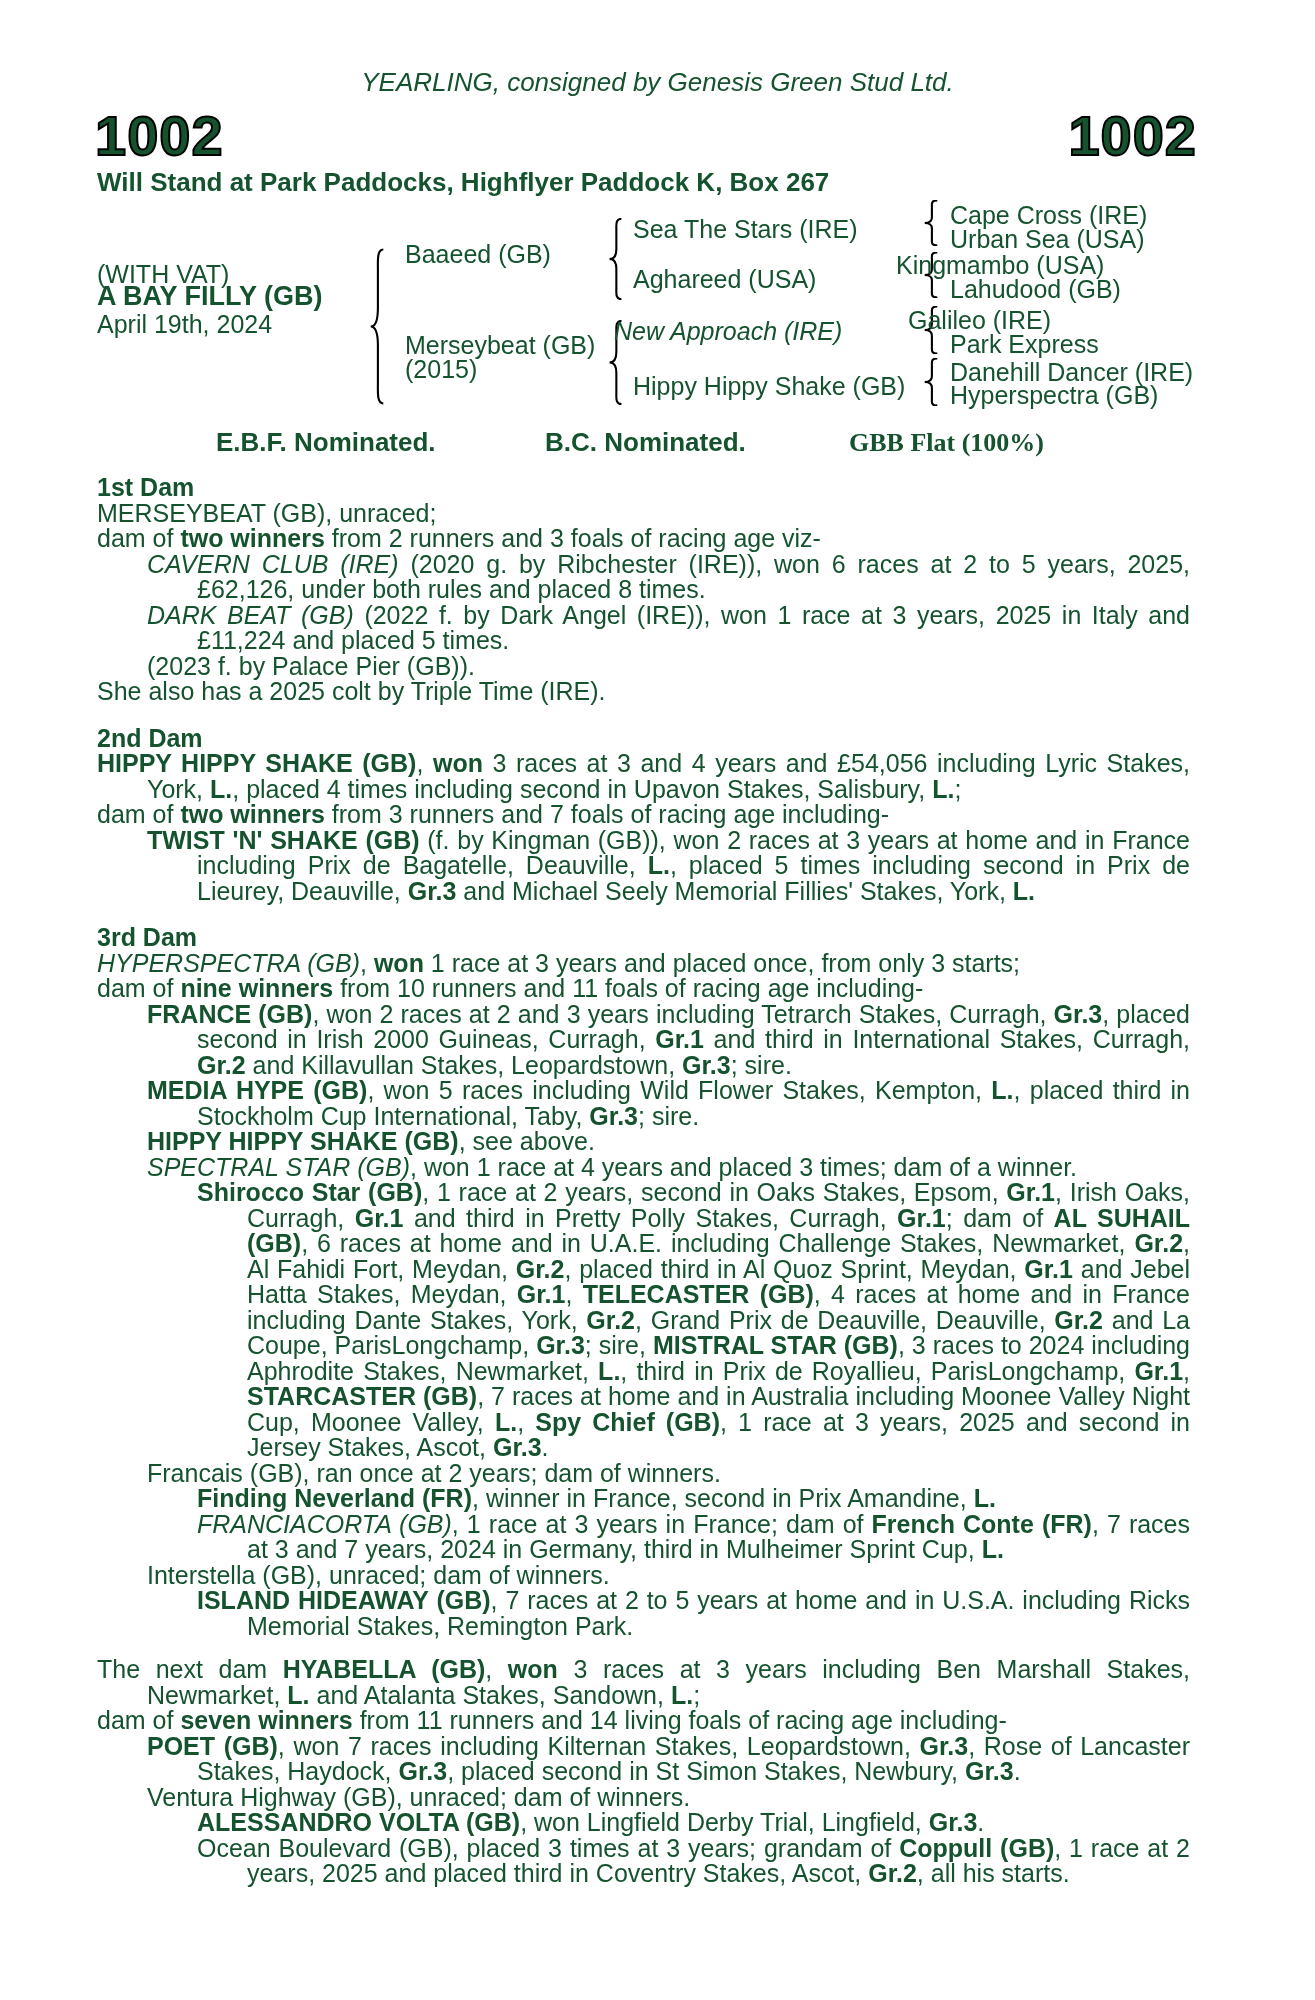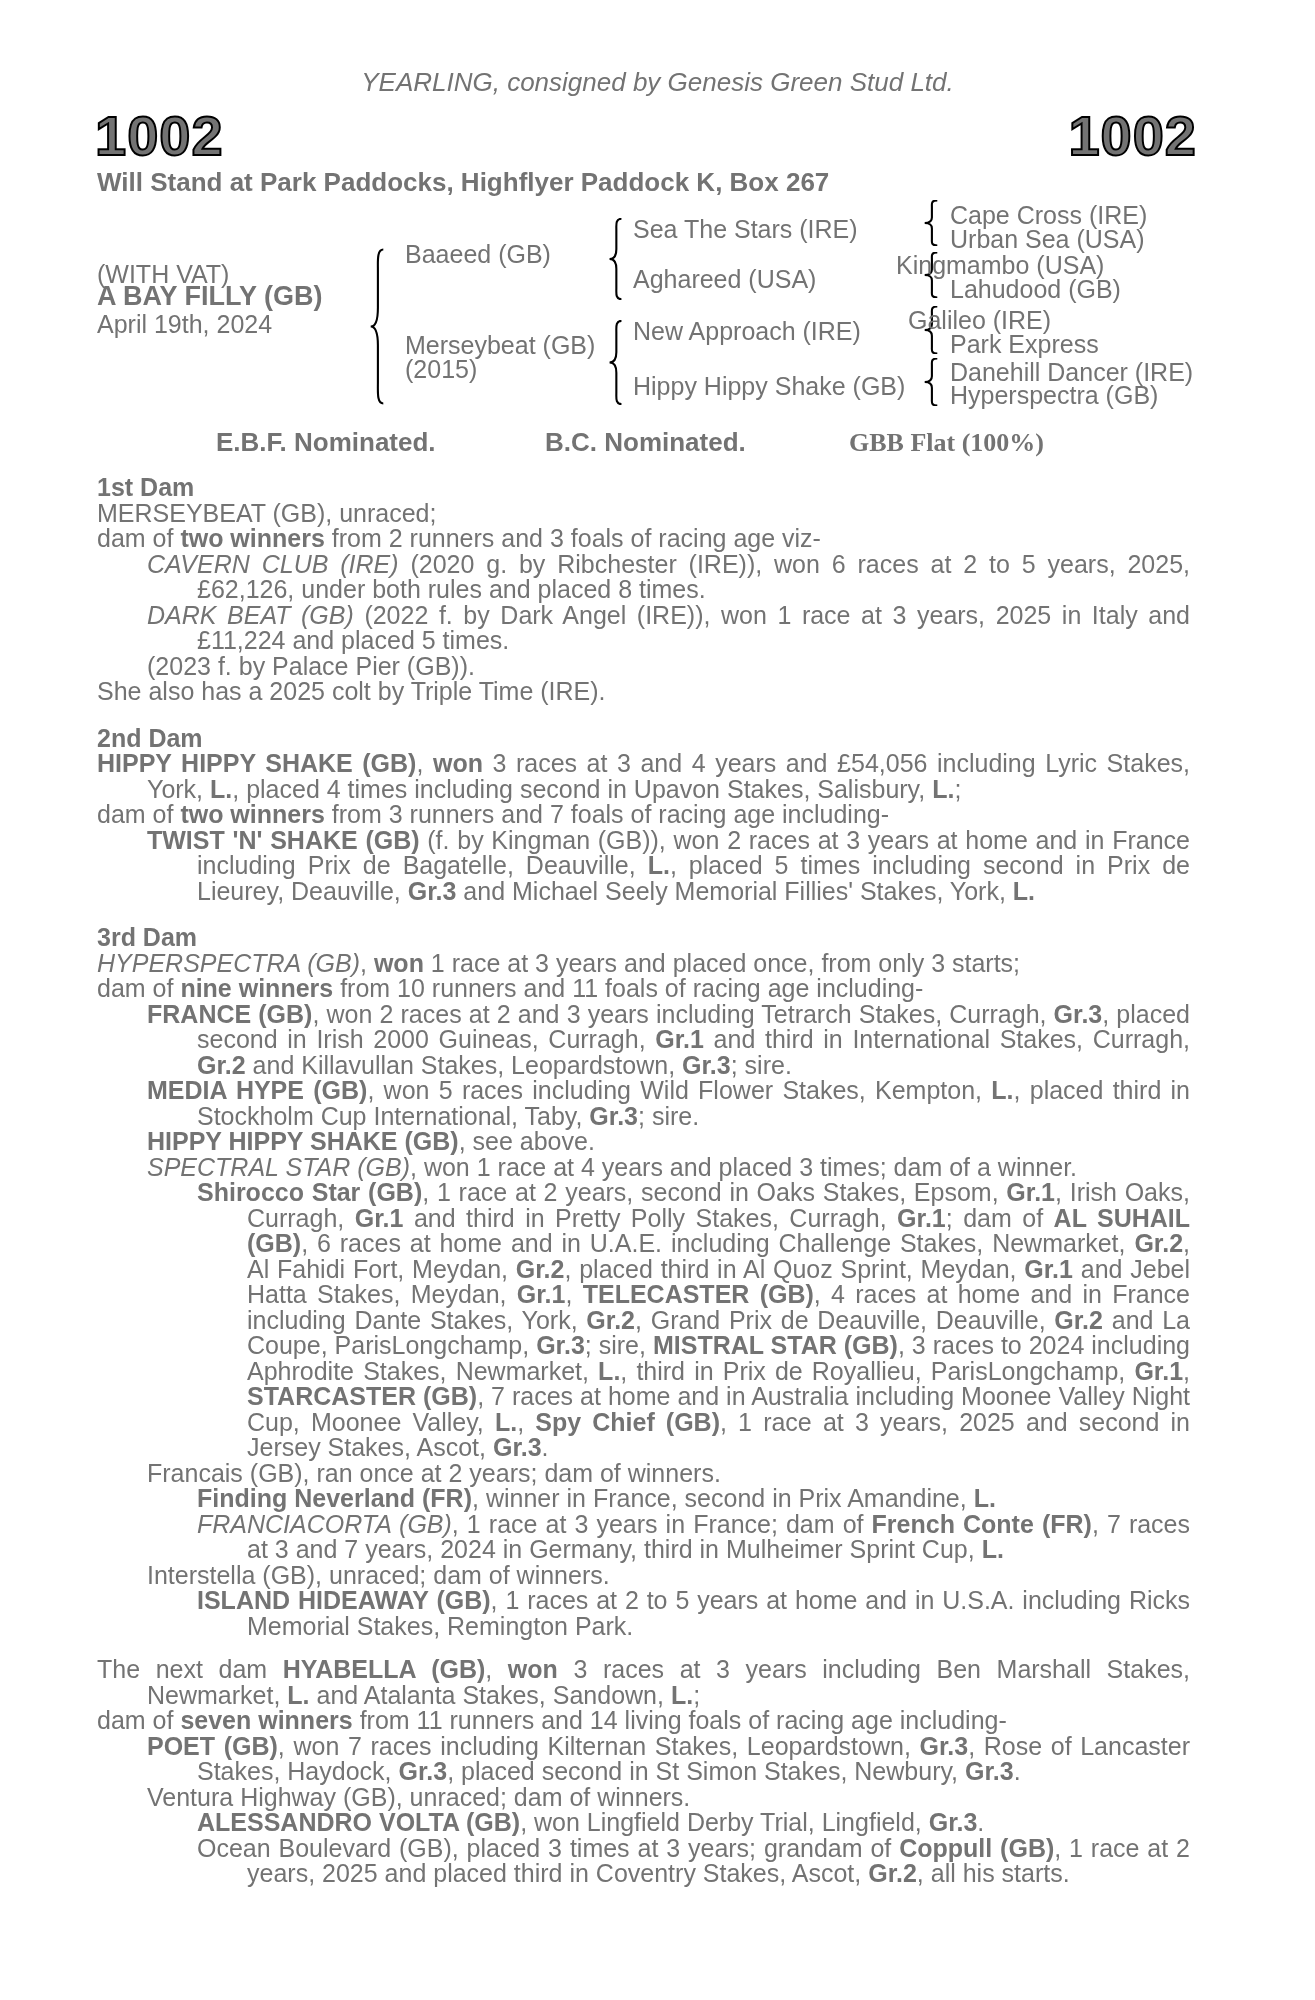--- a/index.html
+++ b/index.html
@@ -1,18 +1,18 @@
 <!DOCTYPE html>
 <html><head>
 <meta charset="utf-8">
 <style>
   html,body { margin:0; padding:0; background:#e8e8e8; }
   .page {
     position:relative; width:1315px; height:2000px; margin:0 auto;
-    background:#ffffff; color:#737373;
+    background:#ffffff; color:#14532d;
     font-family:"Liberation Sans","DejaVu Sans",sans-serif;
     font-size:25px; line-height:25.5px;
     overflow:hidden;
   }
   .consignor {
     position:absolute; left:0; top:70px; width:100%;
     text-align:center; font-style:italic; font-size:26px;
   }
   .lot {
     position:absolute; top:108px; font-size:56px; line-height:1;
@@ -65,21 +65,21 @@
 
     <svg class="brace" style="left:607px; top:218px; width:17px; height:82px;" viewBox="0 0 20 100" preserveAspectRatio="none">
         <path d="M17 1 C10 1 11 8 11 14 L11 38 C11 45 9 50 3 50 C9 50 11 55 11 62 L11 86 C11 92 10 99 17 99"></path>
       </svg>
     <svg class="brace" style="left:607px; top:320px; width:17px; height:85px;" viewBox="0 0 20 100" preserveAspectRatio="none">
         <path d="M17 1 C10 1 11 8 11 14 L11 38 C11 45 9 50 3 50 C9 50 11 55 11 62 L11 86 C11 92 10 99 17 99"></path>
       </svg>
 
     <div class="nm" style="left:633px; top:217px;">Sea The Stars (IRE)</div>
     <div class="nm" style="left:633px; top:267px;">Aghareed (USA)</div>
-    <div class="nm" style="left:633px; top:319px;">New Approach (IRE)</div>
+    <div class="nm" style="left:614px; top:319px;font-style:italic;">New Approach (IRE)</div>
     <div class="nm" style="left:633px; top:374px;">Hippy Hippy Shake (GB)</div>
 
     <svg class="brace" style="left:922px; top:200px; width:18px; height:46px;" viewBox="0 0 20 100" preserveAspectRatio="none">
         <path d="M17 1 C10 1 11 8 11 14 L11 38 C11 45 9 50 3 50 C9 50 11 55 11 62 L11 86 C11 92 10 99 17 99"></path>
       </svg>
     <svg class="brace" style="left:922px; top:252px; width:18px; height:46px;" viewBox="0 0 20 100" preserveAspectRatio="none">
         <path d="M17 1 C10 1 11 8 11 14 L11 38 C11 45 9 50 3 50 C9 50 11 55 11 62 L11 86 C11 92 10 99 17 99"></path>
       </svg>
     <svg class="brace" style="left:922px; top:306px; width:18px; height:48px;" viewBox="0 0 20 100" preserveAspectRatio="none">
         <path d="M17 1 C10 1 11 8 11 14 L11 38 C11 45 9 50 3 50 C9 50 11 55 11 62 L11 86 C11 92 10 99 17 99"></path>
@@ -126,21 +126,21 @@
         <div class="para indent0"><span>dam of </span><span class="b">nine winners</span><span> from 10 runners and 11 foals of racing age including-</span></div>
         <div class="para indent1"><span class="b">FRANCE (GB)</span><span>, won 2 races at 2 and 3 years including Tetrarch Stakes, Curragh, </span><span class="b">Gr.3</span><span>, placed second in Irish 2000 Guineas, Curragh, </span><span class="b">Gr.1</span><span> and third in International Stakes, Curragh, </span><span class="b">Gr.2</span><span> and Killavullan Stakes, Leopardstown, </span><span class="b">Gr.3</span><span>; sire.</span></div>
         <div class="para indent1"><span class="b">MEDIA HYPE (GB)</span><span>, won 5 races including Wild Flower Stakes, Kempton, </span><span class="b">L.</span><span>, placed third in Stockholm Cup International, Taby, </span><span class="b">Gr.3</span><span>; sire.</span></div>
         <div class="para indent1"><span class="b">HIPPY HIPPY SHAKE (GB)</span><span>, see above.</span></div>
         <div class="para indent1"><span class="i">SPECTRAL STAR (GB)</span><span>, won 1 race at 4 years and placed 3 times; dam of a winner.</span></div>
         <div class="para indent2"><span class="b">Shirocco Star (GB)</span><span>, 1 race at 2 years, second in Oaks Stakes, Epsom, </span><span class="b">Gr.1</span><span>, Irish Oaks, Curragh, </span><span class="b">Gr.1</span><span> and third in Pretty Polly Stakes, Curragh, </span><span class="b">Gr.1</span><span>; dam of </span><span class="b">AL SUHAIL (GB)</span><span>, 6 races at home and in U.A.E. including Challenge Stakes, Newmarket, </span><span class="b">Gr.2</span><span>, Al Fahidi Fort, Meydan, </span><span class="b">Gr.2</span><span>, placed third in Al Quoz Sprint, Meydan, </span><span class="b">Gr.1</span><span> and Jebel Hatta Stakes, Meydan, </span><span class="b">Gr.1</span><span>, </span><span class="b">TELECASTER (GB)</span><span>, 4 races at home and in France including Dante Stakes, York, </span><span class="b">Gr.2</span><span>, Grand Prix de Deauville, Deauville, </span><span class="b">Gr.2</span><span> and La Coupe, ParisLongchamp, </span><span class="b">Gr.3</span><span>; sire, </span><span class="b">MISTRAL STAR (GB)</span><span>, 3 races to 2024 including Aphrodite Stakes, Newmarket, </span><span class="b">L.</span><span>, third in Prix de Royallieu, ParisLongchamp, </span><span class="b">Gr.1</span><span>, </span><span class="b">STARCASTER (GB)</span><span>, 7 races at home and in Australia including Moonee Valley Night Cup, Moonee Valley, </span><span class="b">L.</span><span>, </span><span class="b">Spy Chief (GB)</span><span>, 1 race at 3 years, 2025 and second in Jersey Stakes, Ascot, </span><span class="b">Gr.3</span><span>.</span></div>
         <div class="para indent1"><span>Francais (GB), ran once at 2 years; dam of winners.</span></div>
         <div class="para indent2"><span class="b">Finding Neverland (FR)</span><span>, winner in France, second in Prix Amandine, </span><span class="b">L.</span></div>
         <div class="para indent2"><span class="i">FRANCIACORTA (GB)</span><span>, 1 race at 3 years in France; dam of </span><span class="b">French Conte (FR)</span><span>, 7 races at 3 and 7 years, 2024 in Germany, third in Mulheimer Sprint Cup, </span><span class="b">L.</span></div>
         <div class="para indent1"><span>Interstella (GB), unraced; dam of winners.</span></div>
-        <div class="para indent2"><span class="b">ISLAND HIDEAWAY (GB)</span><span>, 1 races at 2 to 5 years at home and in U.S.A. including Ricks Memorial Stakes, Remington Park.</span></div>
+        <div class="para indent2"><span class="b">ISLAND HIDEAWAY (GB)</span><span>, 7 races at 2 to 5 years at home and in U.S.A. including Ricks Memorial Stakes, Remington Park.</span></div>
       </div>
       <div class="section tight">
         <div class="para indent0"><span>The next dam </span><span class="b">HYABELLA (GB)</span><span>, </span><span class="b">won</span><span> 3 races at 3 years including Ben Marshall Stakes, Newmarket, </span><span class="b">L.</span><span> and Atalanta Stakes, Sandown, </span><span class="b">L.</span><span>;</span></div>
         <div class="para indent0"><span>dam of </span><span class="b">seven winners</span><span> from 11 runners and 14 living foals of racing age including-</span></div>
         <div class="para indent1"><span class="b">POET (GB)</span><span>, won 7 races including Kilternan Stakes, Leopardstown, </span><span class="b">Gr.3</span><span>, Rose of Lancaster Stakes, Haydock, </span><span class="b">Gr.3</span><span>, placed second in St Simon Stakes, Newbury, </span><span class="b">Gr.3</span><span>.</span></div>
         <div class="para indent1"><span>Ventura Highway (GB), unraced; dam of winners.</span></div>
         <div class="para indent2"><span class="b">ALESSANDRO VOLTA (GB)</span><span>, won Lingfield Derby Trial, Lingfield, </span><span class="b">Gr.3</span><span>.</span></div>
         <div class="para indent2"><span>Ocean Boulevard (GB), placed 3 times at 3 years; grandam of </span><span class="b">Coppull (GB)</span><span>, 1 race at 2 years, 2025 and placed third in Coventry Stakes, Ascot, </span><span class="b">Gr.2</span><span>, all his starts.</span></div>
       </div>
     </div>

